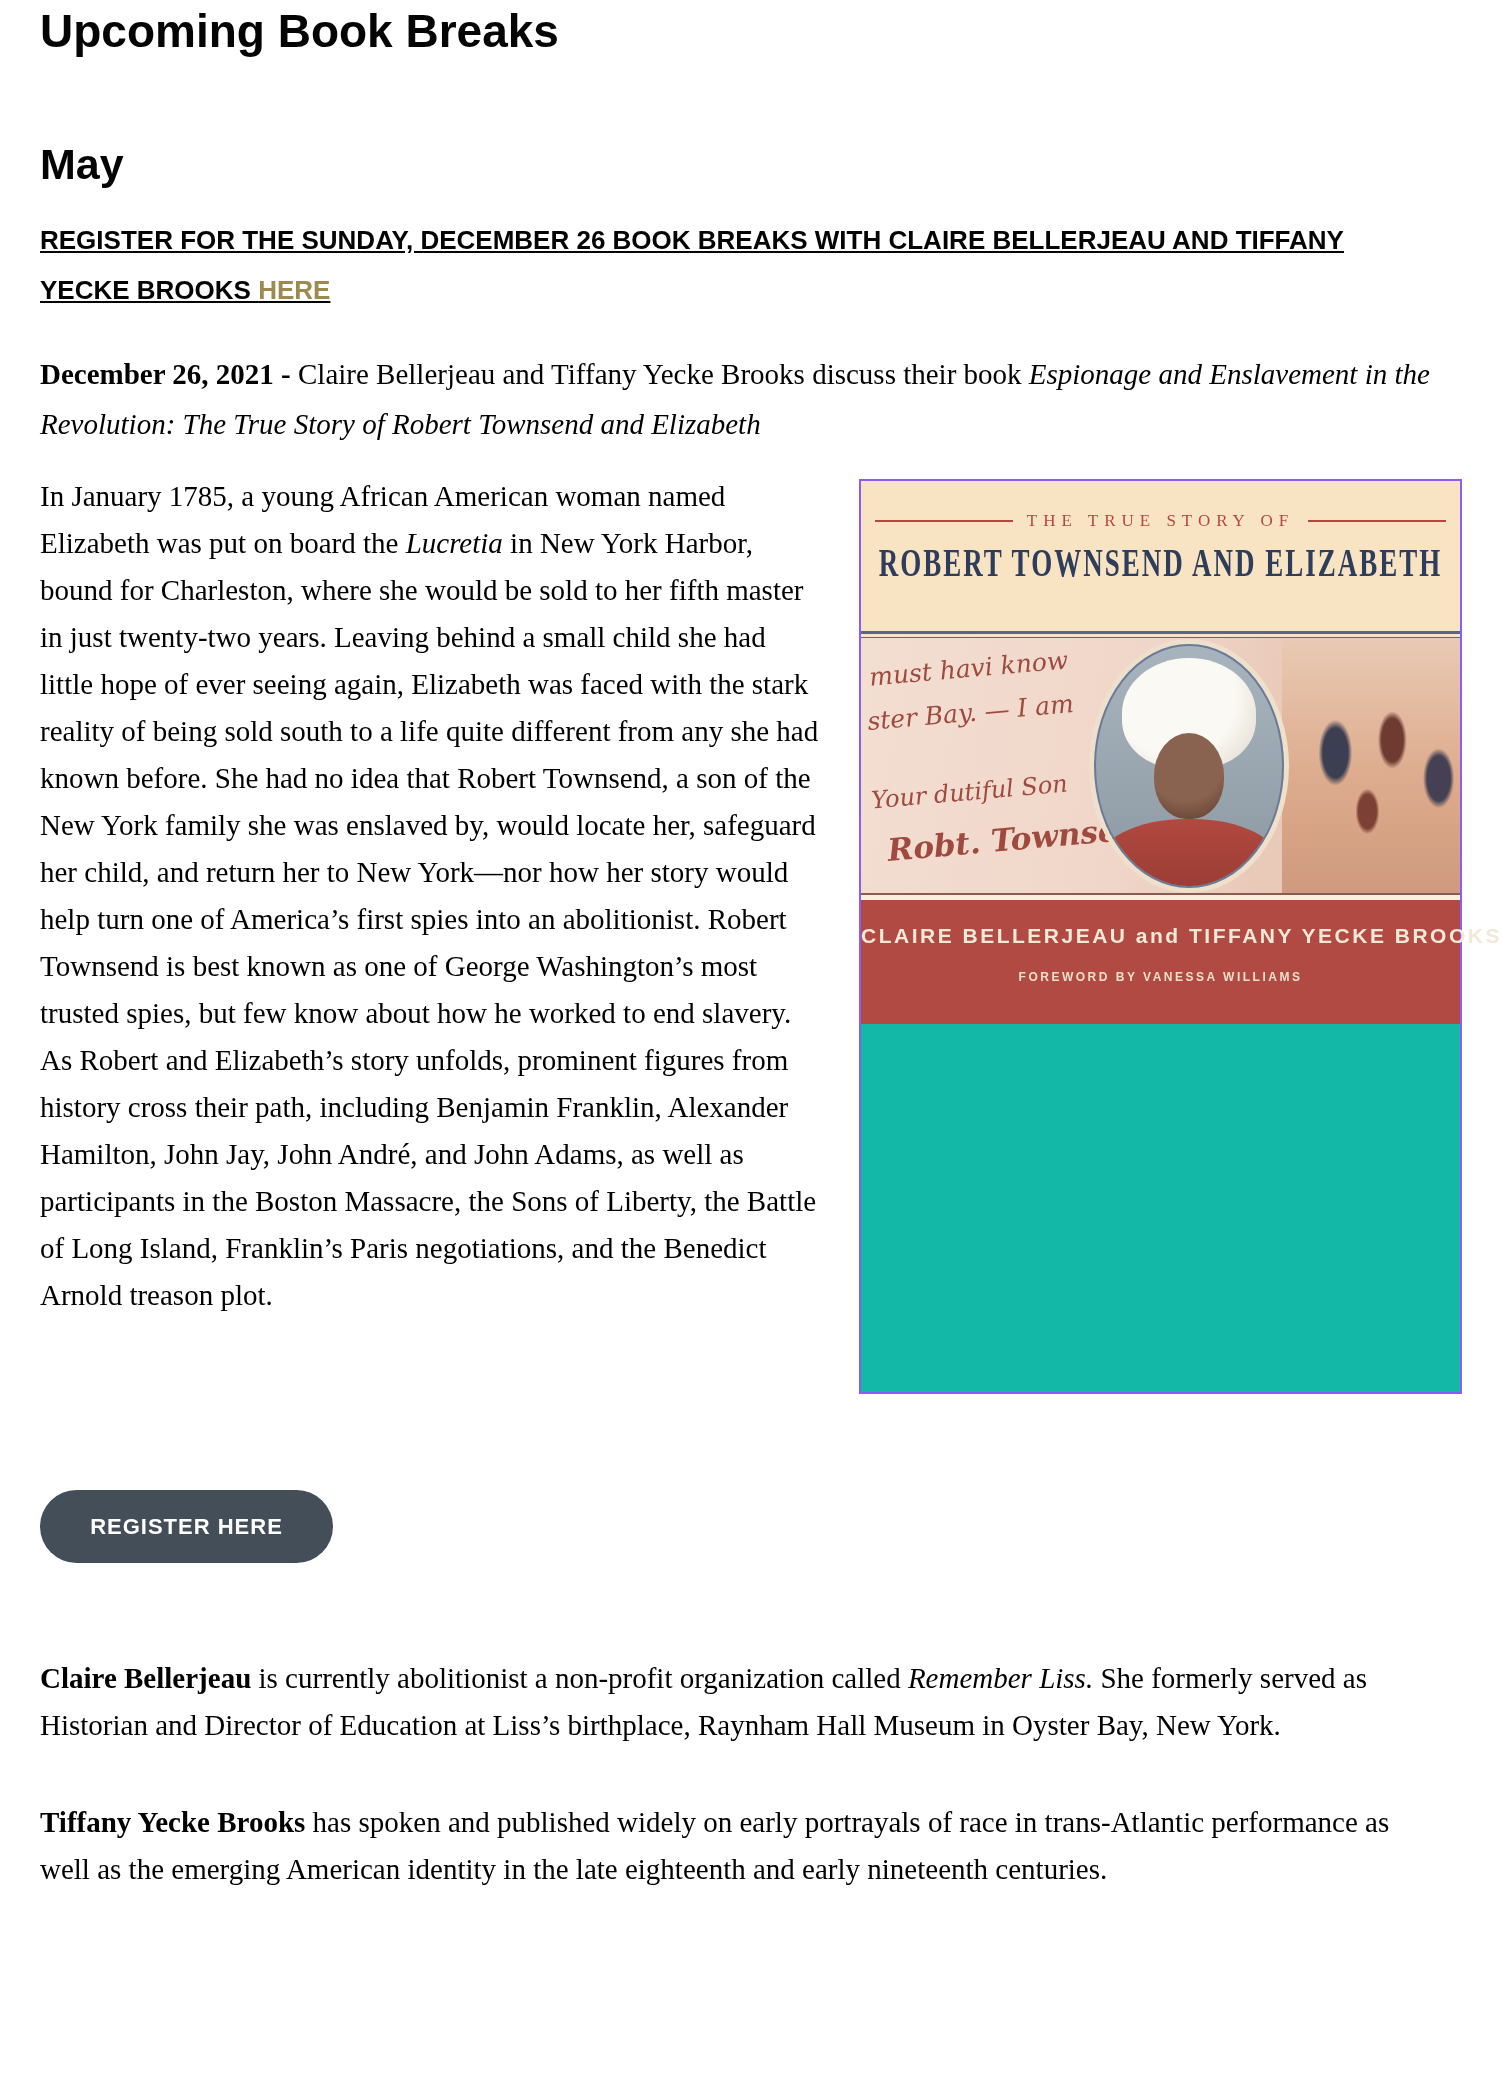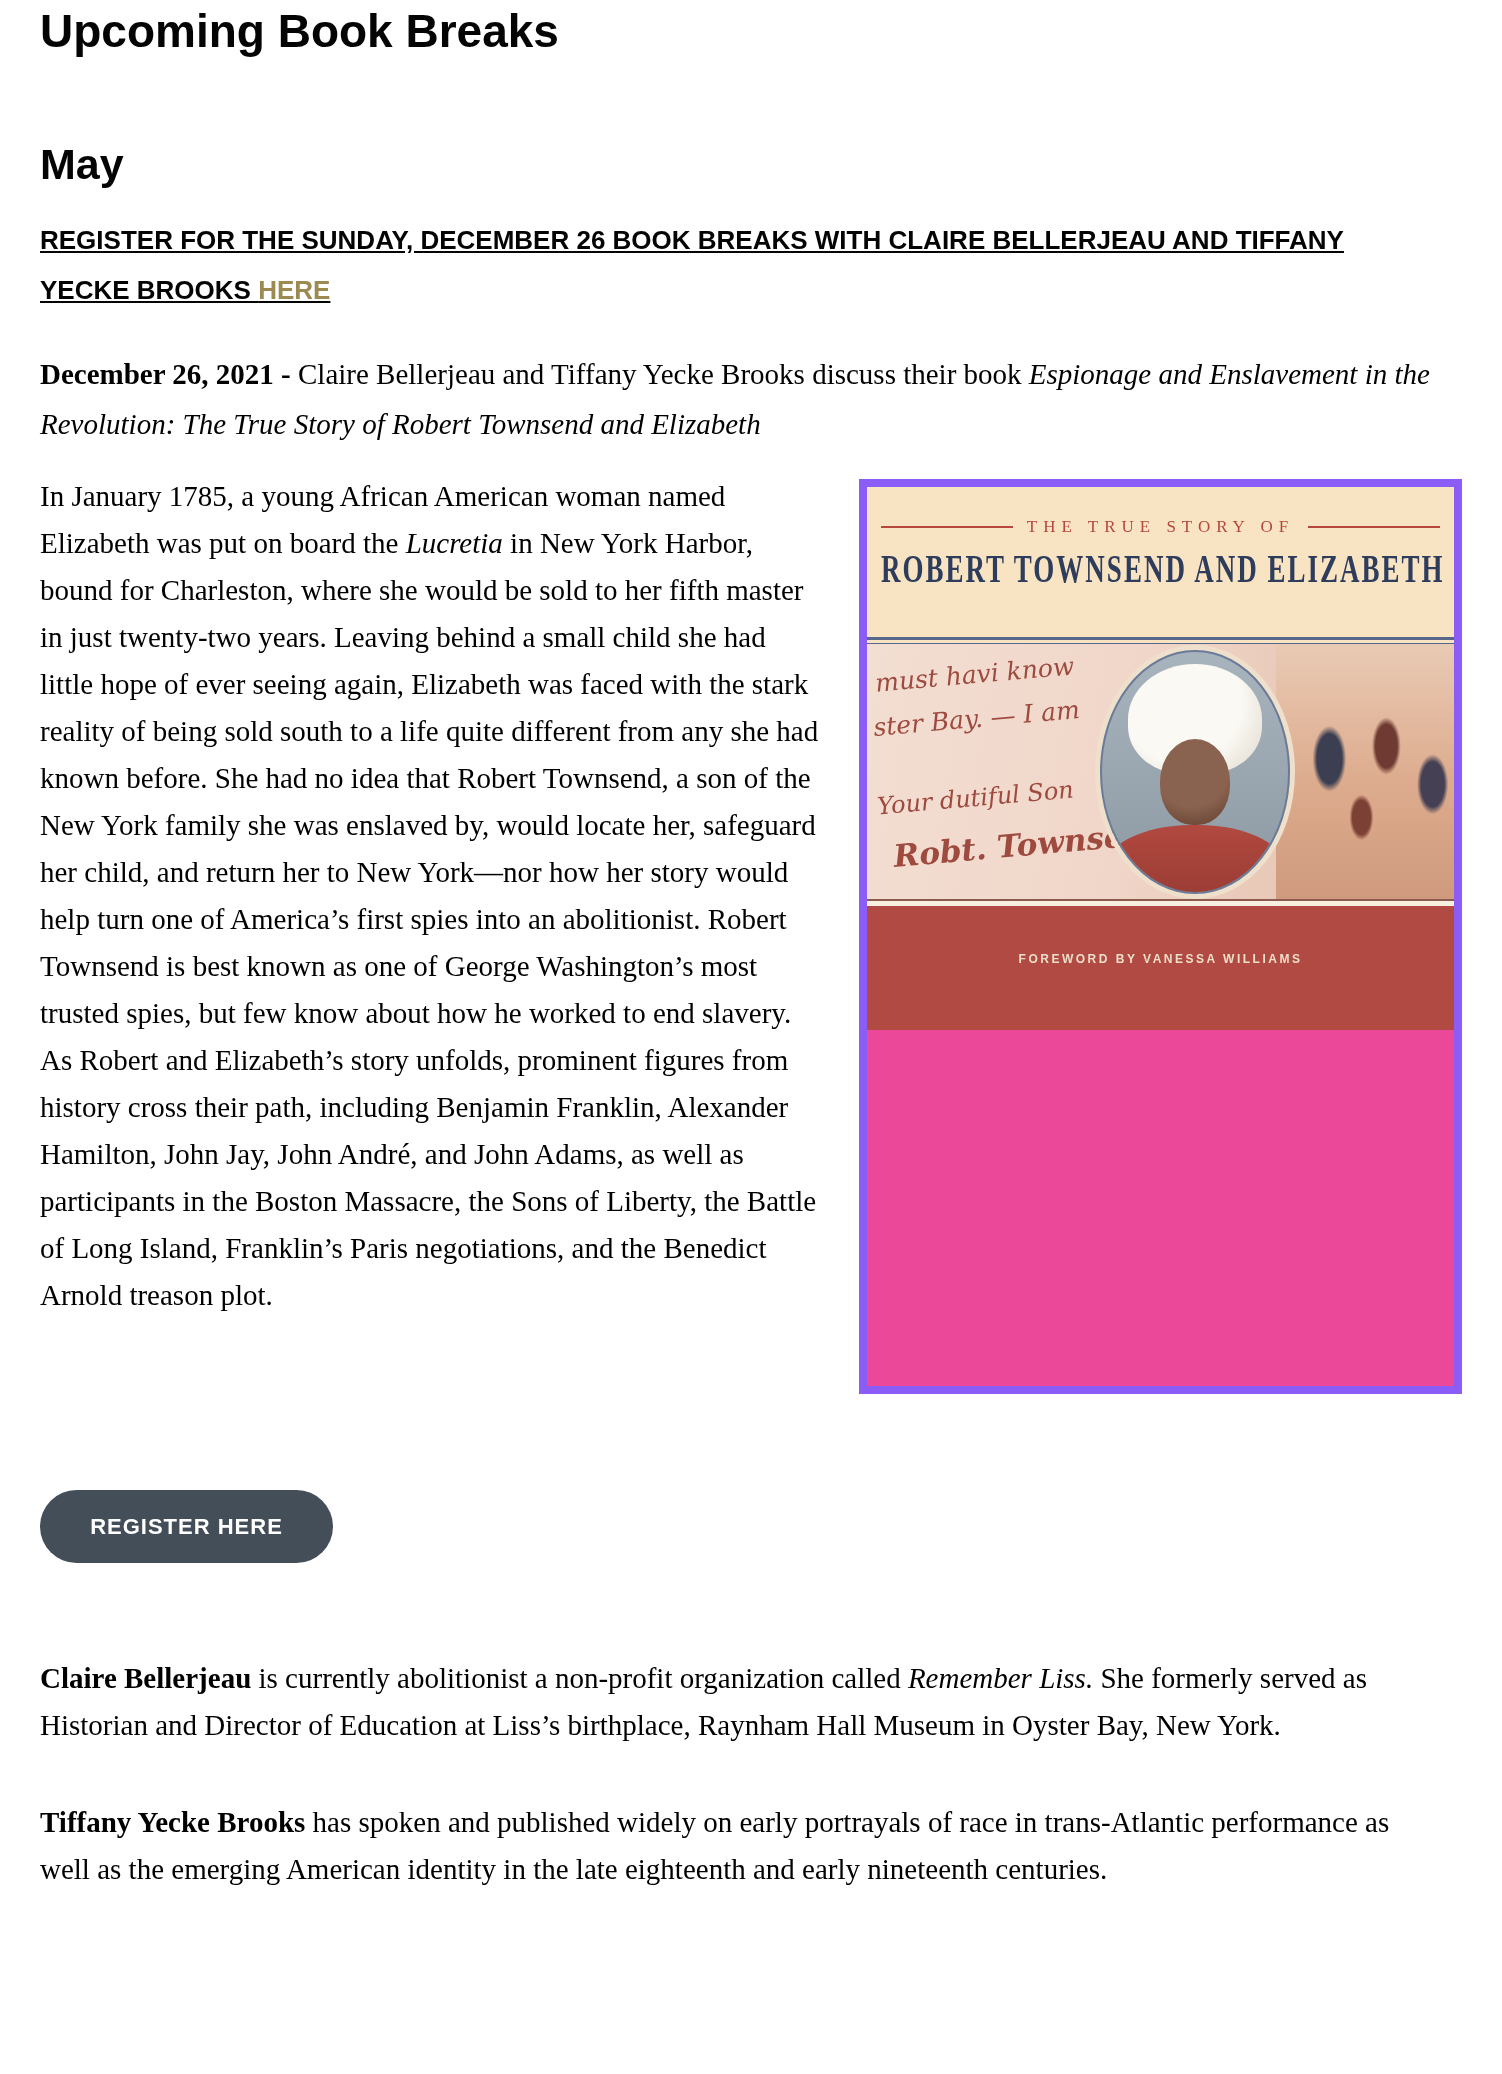--- a/index.html
+++ b/index.html
@@ -45,22 +45,22 @@
   p.synopsis {
     margin:0;
     font-size:29px; line-height:1.62;
   }
 
   
   .book-cover {
     float:right;
     width:603px; height:915px;
     margin:6px 0 30px 36px;
-    border:8px solid #8b5cf6;
-    background:#ec4899;
+    border:2px solid #8b5cf6;
+    background:#14b8a6;
     display:flex; flex-direction:column;
     font-family:"Liberation Serif", serif;
   }
   .cover-top { height:150px; background:#f8e4c3; padding:30px 14px 0 14px; }
   .kicker-row { display:flex; align-items:center; gap:14px; }
   .kicker-rule { flex:1; height:2px; background:#b5473d; }
   .kicker-text {
     color:#b5473d; font-size:17px; letter-spacing:6px; white-space:nowrap;
     font-family:"Liberation Serif", serif;
   }
@@ -194,20 +194,21 @@
         <div class="script-line script-3">Your dutiful Son</div>
         <div class="script-line script-4">Robt. Townsend</div>
         <div class="battle-scene"></div>
         <div class="portrait">
           <div class="headwrap"></div>
           <div class="face"></div>
           <div class="dress"></div>
         </div>
       </div>
       <div class="cover-bar">
+        <div class="cover-authors">CLAIRE BELLERJEAU and TIFFANY YECKE BROOKS</div>
         <div class="cover-foreword">FOREWORD BY VANESSA WILLIAMS</div>
       </div>
     </div>
 
     <p class="synopsis"><span>In January 1785, a young African American woman named Elizabeth was put on board the </span><span class="i">Lucretia</span><span> in New York Harbor, bound for Charleston, where she would be sold to her fifth master in just twenty-two years. Leaving behind a small child she had little hope of ever seeing again, Elizabeth was faced with the stark reality of being sold south to a life quite different from any she had known before. She had no idea that Robert Townsend, a son of the New York family she was enslaved by, would locate her, safeguard her child, and return her to New York—nor how her story would help turn one of America’s first spies into an abolitionist. Robert Townsend is best known as one of George Washington’s most trusted spies, but few know about how he worked to end slavery. As Robert and Elizabeth’s story unfolds, prominent figures from history cross their path, including Benjamin Franklin, Alexander Hamilton, John Jay, John André, and John Adams, as well as participants in the Boston Massacre, the Sons of Liberty, the Battle of Long Island, Franklin’s Paris negotiations, and the Benedict Arnold treason plot.</span></p>
   </div>
 
   <div class="button-row">
     <button class="register-button">REGISTER HERE</button>
   </div>

